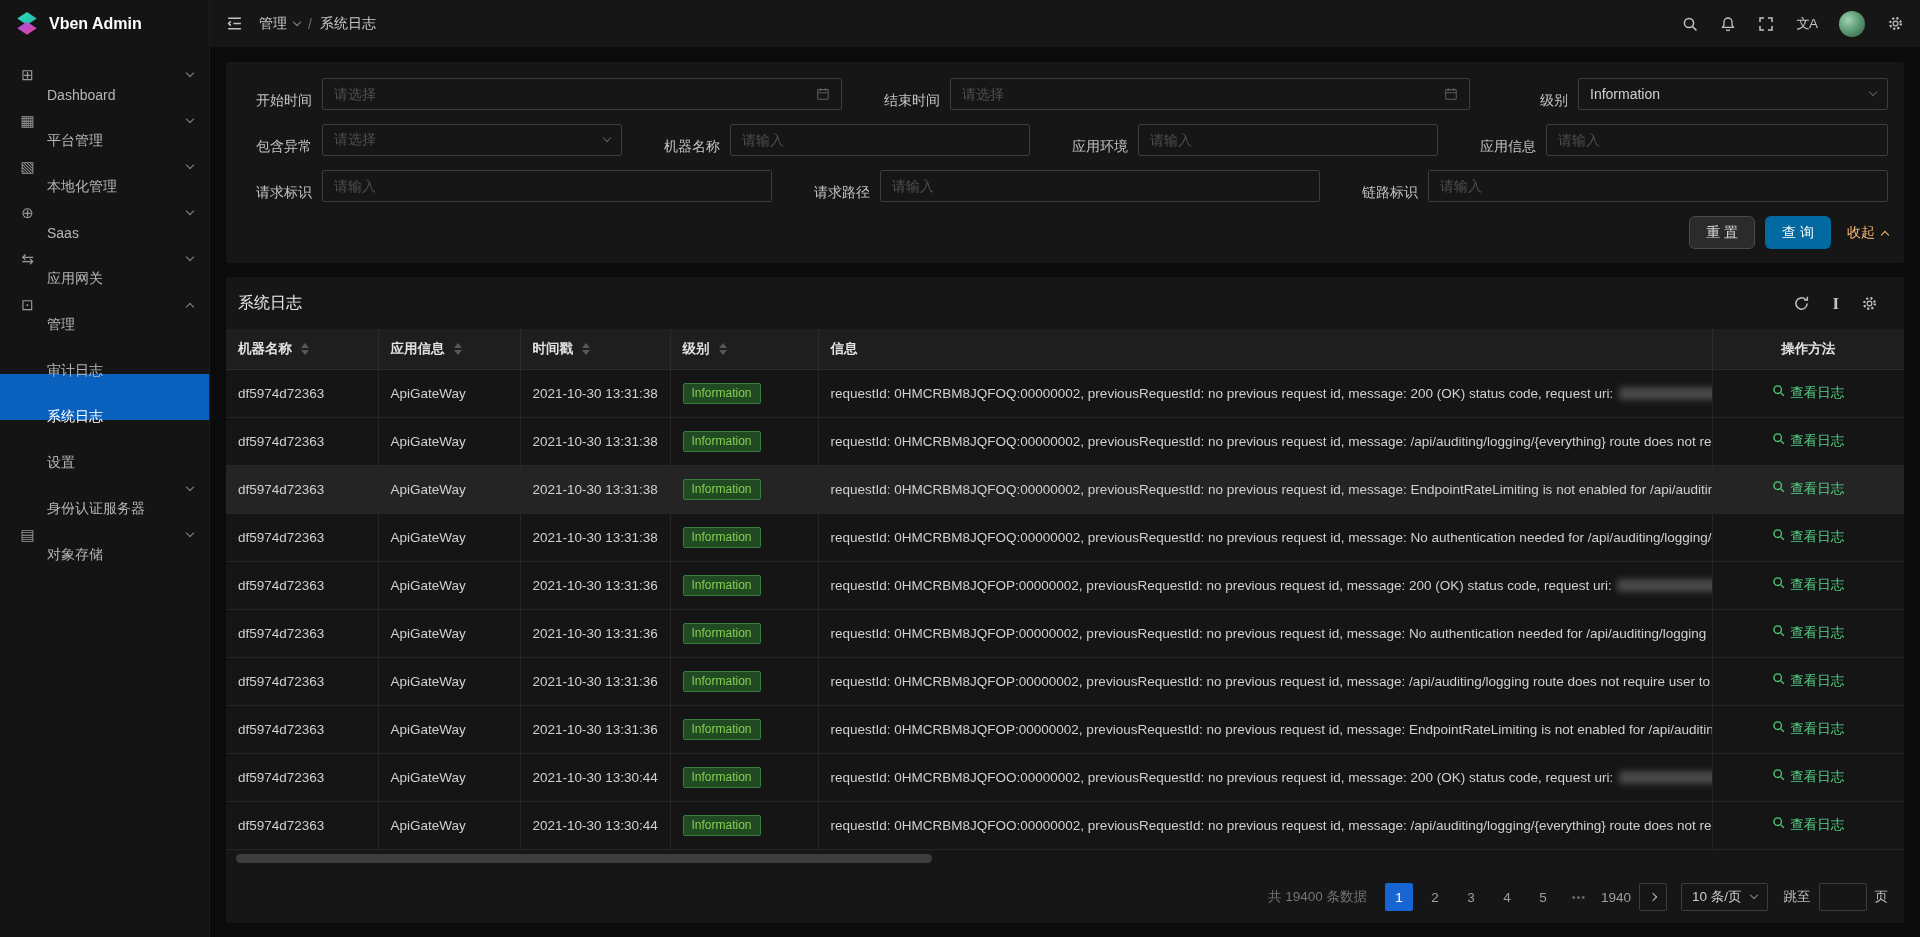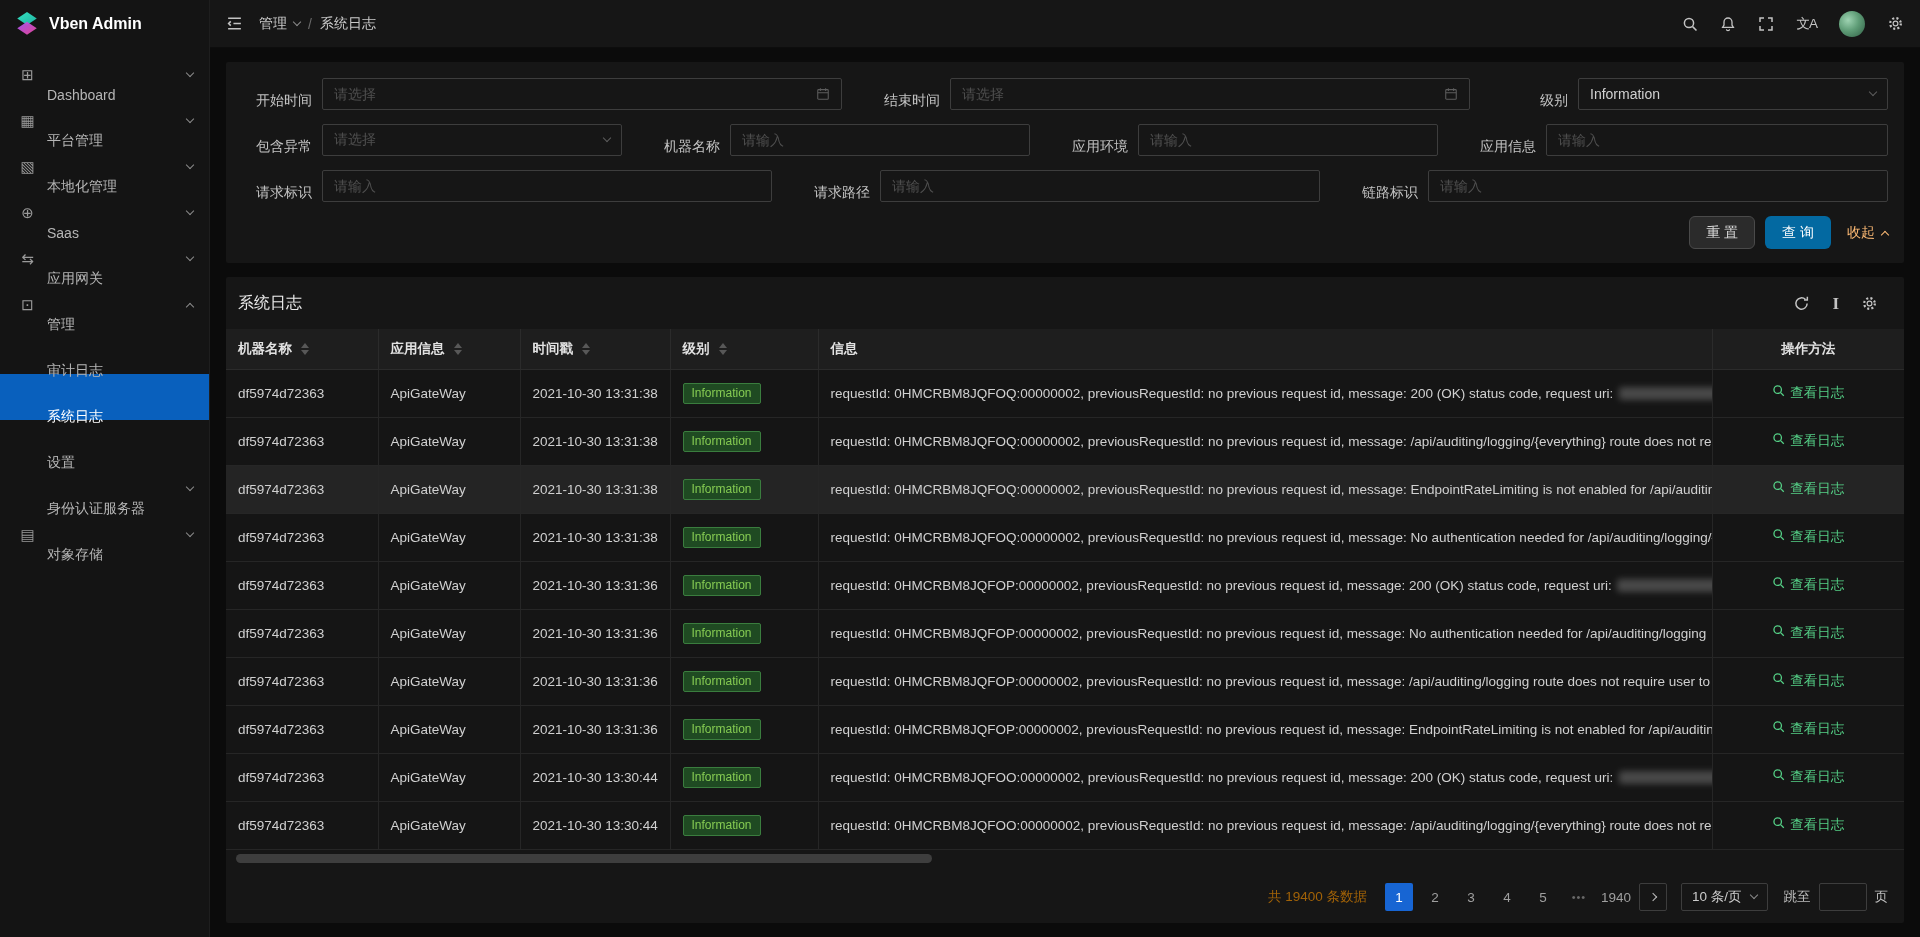--- a/index.html
+++ b/index.html
@@ -87,21 +87,21 @@
   td.center { text-align:center; }
   .badge { display:inline-block; background:#1f4a22; border:1px solid #3a7d3e; color:#85cb52; font-size:12px; padding:1px 8px; border-radius:2px; line-height:17px; }
   .action-link { color:#55d187; display:inline-flex; align-items:flex-start; gap:5px; cursor:pointer; }
   .redact { display:inline-block; width:140px; height:13px; background:#5a5a5a; border-radius:3px; filter:blur(3px); opacity:.75; vertical-align:middle; margin-left:2px; }
 
   .hscroll { height:11px; margin:3px 10px 0; position:relative; flex-shrink:0; }
   .hthumb { position:absolute; left:0; top:1px; height:9px; width:42%; background:#3e3e3e; border-radius:5px; cursor:pointer; }
 
   
   .pagination { margin-top:auto; display:flex; align-items:center; justify-content:flex-end; gap:8px; padding:10px 16px 12px; font-size:13.5px; color:#bdbdbd; flex-shrink:0; }
-  .pg-total { margin-right:10px; color:#a16207; }
+  .pg-total { margin-right:10px; color:#737373; }
   .page { min-width:28px; height:28px; display:flex; align-items:center; justify-content:center; border-radius:2px;
     color:#9f9f9f; background:transparent; border:none; font:inherit; cursor:pointer; }
   .page.active { background:#1765d3; color:#ffffff; }
   .page.dots { color:#686868; letter-spacing:1px; cursor:default; font-size:11px; }
   .page.next { border:1px solid #3d3d3d; color:#bdbdbd; }
   .pg-select { height:28px; border:1px solid #3d3d3d; border-radius:2px; display:flex; align-items:center; gap:9px; padding:0 10px; color:#cccccc; cursor:pointer; margin-left:6px; }
   .jump-label { margin-left:8px; }
   .jump-input { width:48px; height:28px; border:1px solid #3d3d3d; border-radius:2px; background:transparent; color:#d0d0d0; outline:none; font:inherit; padding:0 6px; }
 </style>
 </head>

